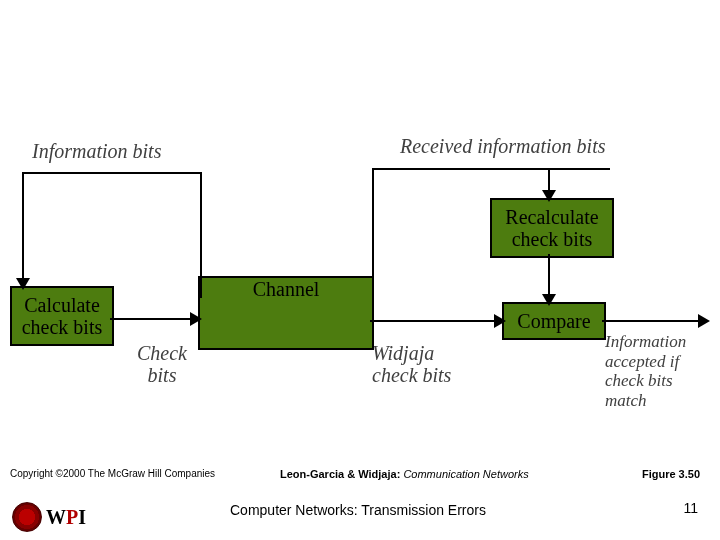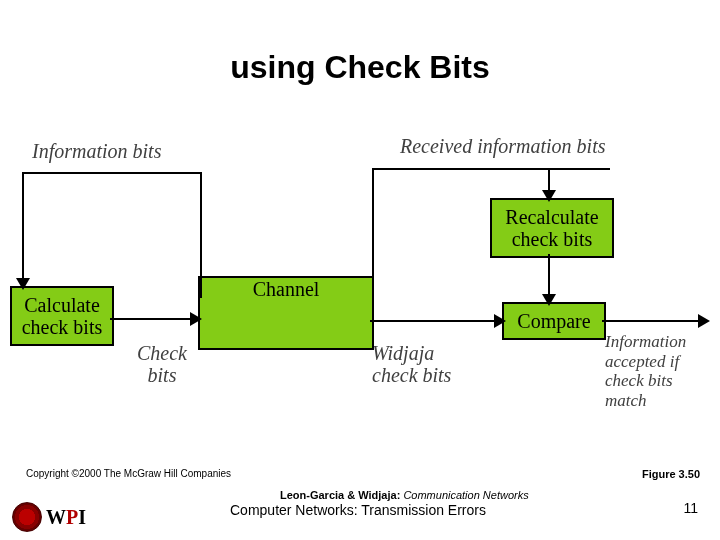--- a/index.html
+++ b/index.html
@@ -23,41 +23,40 @@
   }
   .label {
     position: absolute;
     font-size: 20px;
     color: #404040;
   }
   .italic { font-style: italic; }
   .box {
     position: absolute;
     border: 2px solid #000;
-    background: #84cc16;
+    background: #4d7c0f;
     display: flex;
     align-items: center;
     justify-content: center;
     font-size: 20px;
     text-align: center;
     line-height: 1.1;
   }
   .line { position: absolute; background: #000; }
   .footer-left {
     position: absolute;
     left: 10px;
     font-size: 10px;
     font-family: Arial, sans-serif;
   }
   .footer-mid {
     position: absolute;
     font-size: 11px;
     font-family: Arial, sans-serif;
     font-weight: bold;
-    margin-top: 21px;
   }
   .footer-mid .it { font-style: italic; font-weight: normal; }
   .footer-right {
     position: absolute;
     right: 20px;
     font-size: 11px;
     font-family: Arial, sans-serif;
     font-weight: bold;
   }
   .netline {
@@ -93,21 +92,20 @@
   .wpi .w { color: #000; }
   .wpi .p { color: #b00000; }
   .wpi .i { color: #000; }
   svg.arrowhead { position: absolute; }
 </style>
 </head>
 <body>
 
 <div class="title">
   <br>
-  <span>using Check Bits</span>
 </div>
 
 <div class="label italic" style="left:32px; top:140px;">Information bits</div>
 <div class="label italic" style="left:400px; top:135px;">Received information bits</div>
 <div class="label italic" style="left:122px; top:342px; text-align:center; width:80px; line-height:1.1;">Check bits</div>
 <div class="label italic" style="left:372px; top:342px; width:110px; line-height:1.1;">Widjaja check bits</div>
 <div class="label italic" style="left:605px; top:332px; width:110px; line-height:1.15; font-size:17px;">Information accepted if check bits match</div>
 
 <div class="box" style="left:10px; top:286px; width:100px; height:56px;">
   <span>Calculate check bits</span>
@@ -155,21 +153,21 @@
 <div class="line" style="left:370px; top:320px; width:132px; height:2px;"></div>
 <svg class="arrowhead" style="left:494px; top:314px;" width="12" height="14">
     <polygon points="12,7 0,0 0,14" fill="#000"></polygon>
   </svg>
 
 <div class="line" style="left:602px; top:320px; width:100px; height:2px;"></div>
 <svg class="arrowhead" style="left:698px; top:314px;" width="12" height="14">
     <polygon points="12,7 0,0 0,14" fill="#000"></polygon>
   </svg>
 
-<div class="footer-left" style="top:468px;margin-left:16px;">Copyright ©2000 The McGraw Hill Companies</div>
+<div class="footer-left" style="top:468px;">Copyright ©2000 The McGraw Hill Companies</div>
 <div class="footer-mid" style="left:280px; top:468px;">
   <span>Leon-Garcia &amp; Widjaja:</span>
   <span class="it">Communication Networks</span>
 </div>
 <div class="footer-right" style="top:468px;">Figure 3.50</div>
 
 <div class="netline" style="left:230px; top:502px;">Computer Networks: Transmission Errors</div>
 <div class="pagenum" style="top:500px;">11</div>
 
 <div class="logo">

